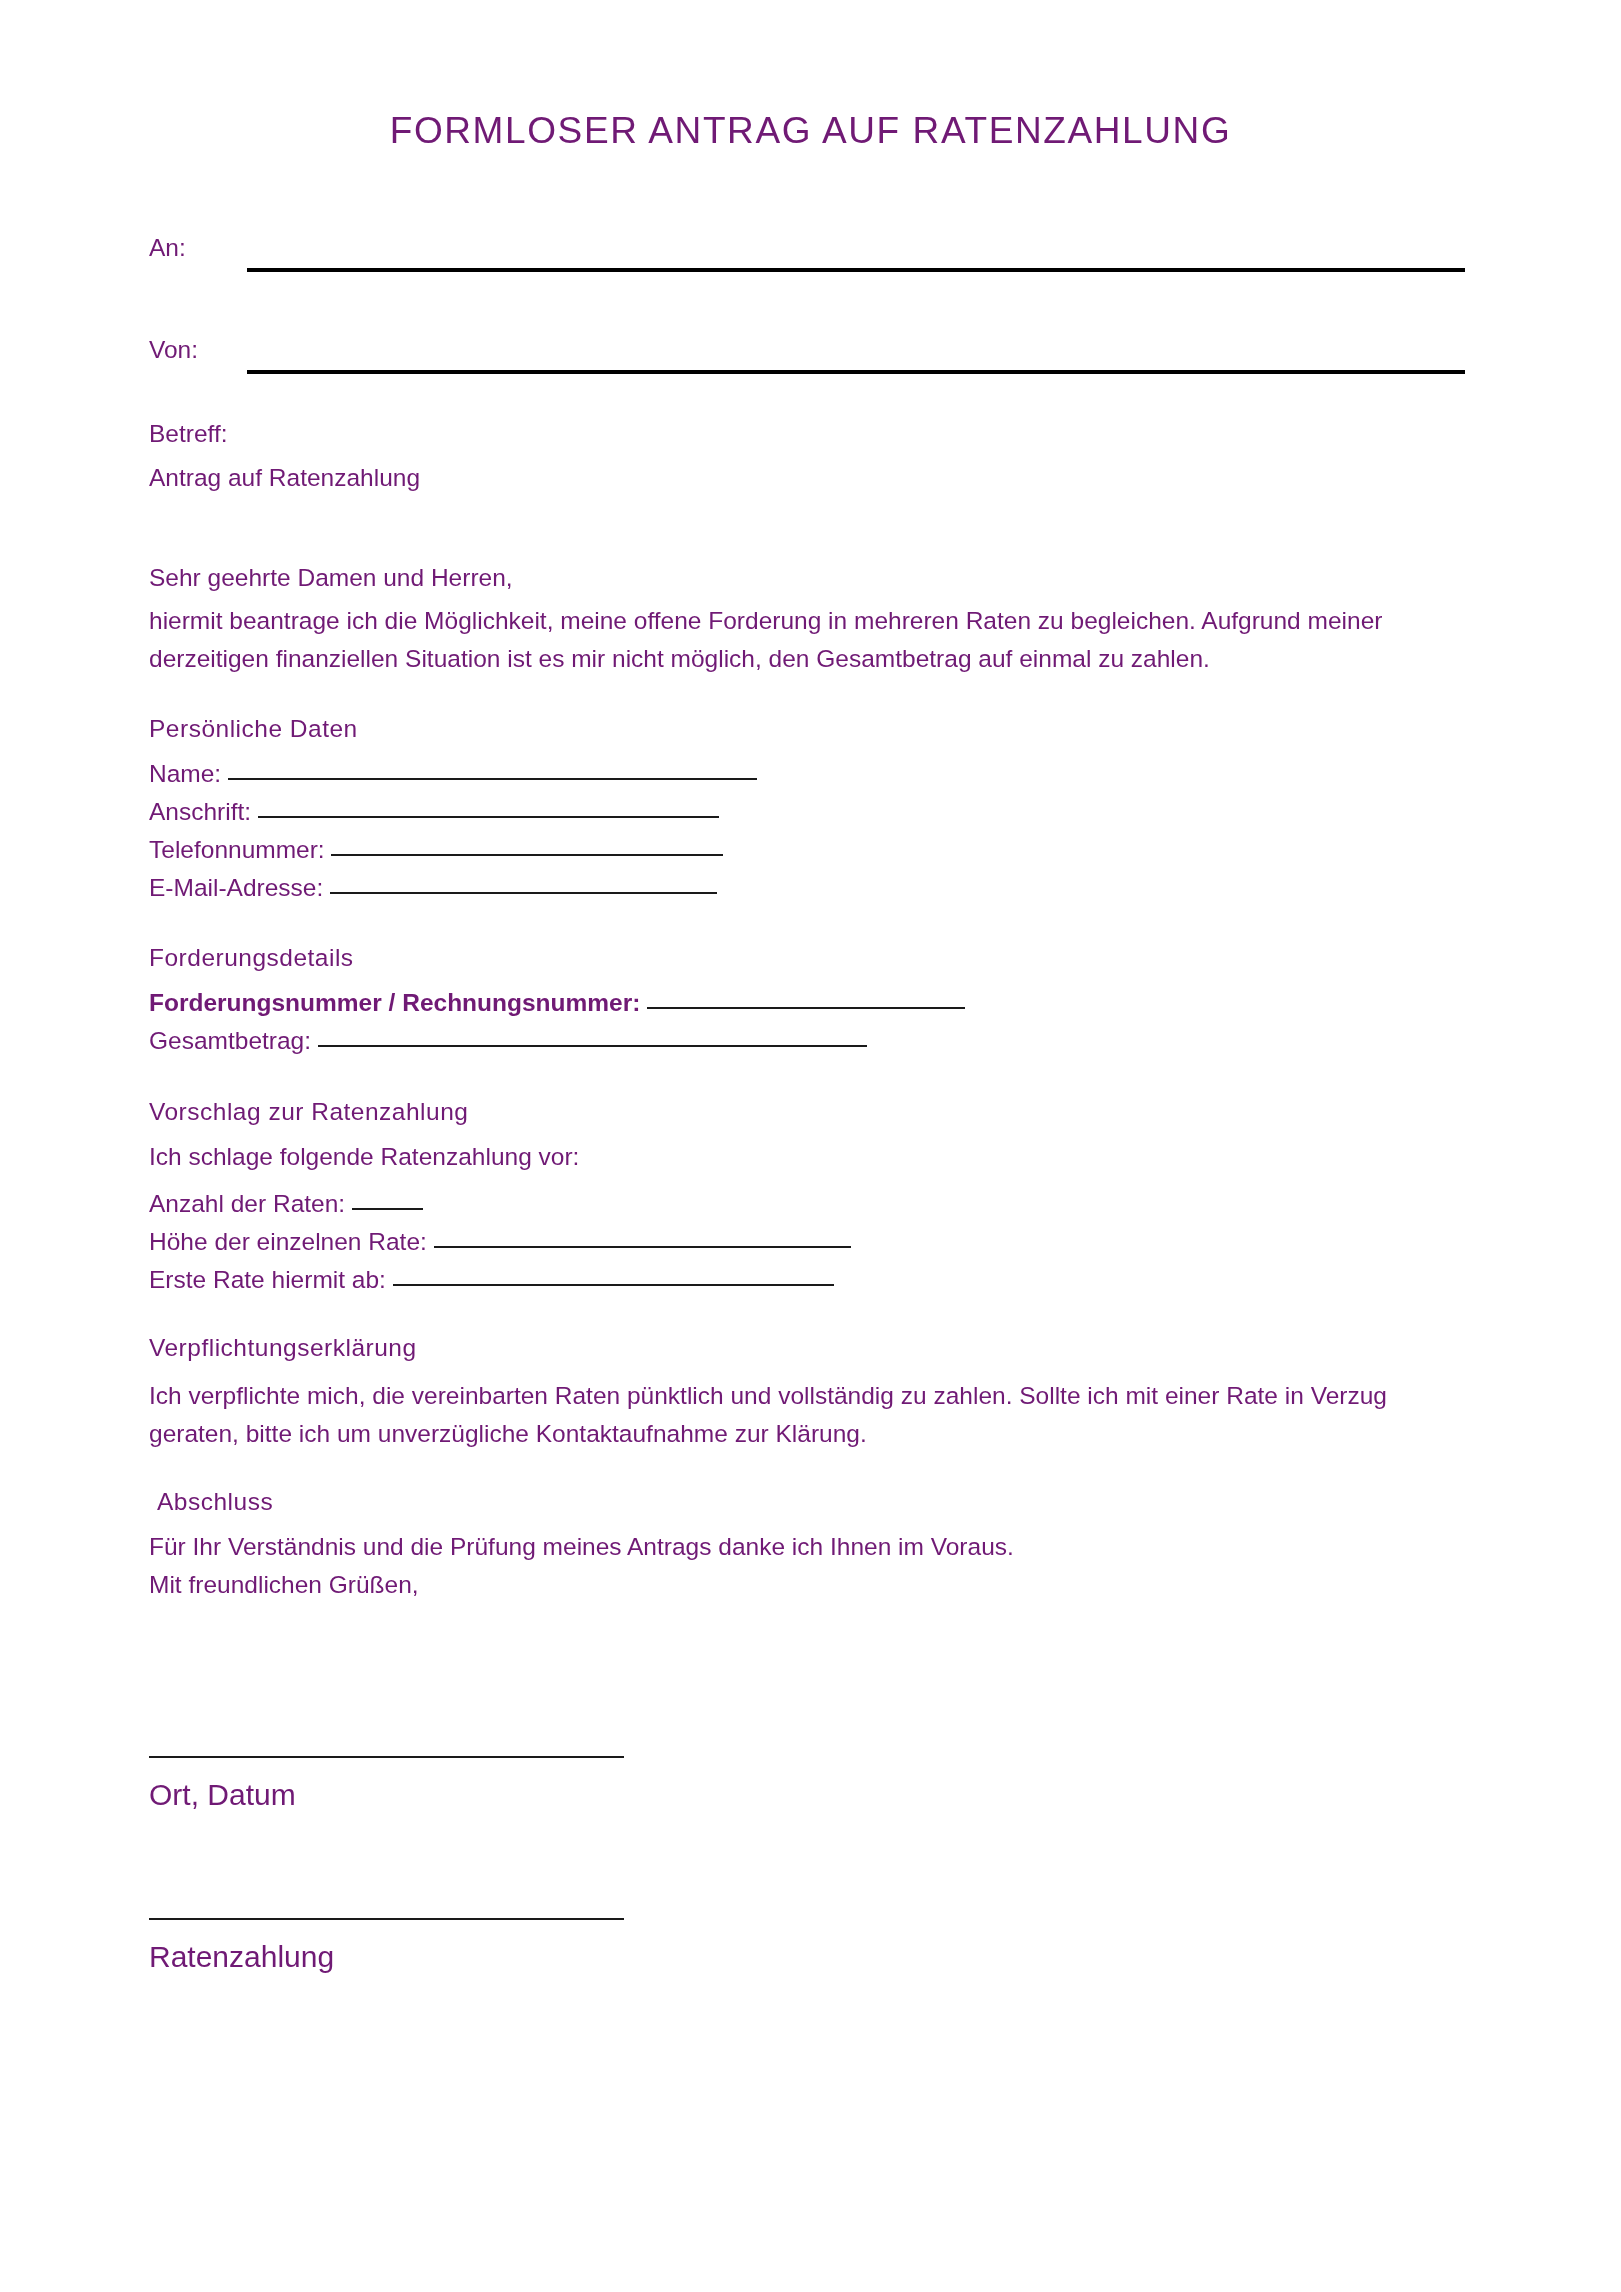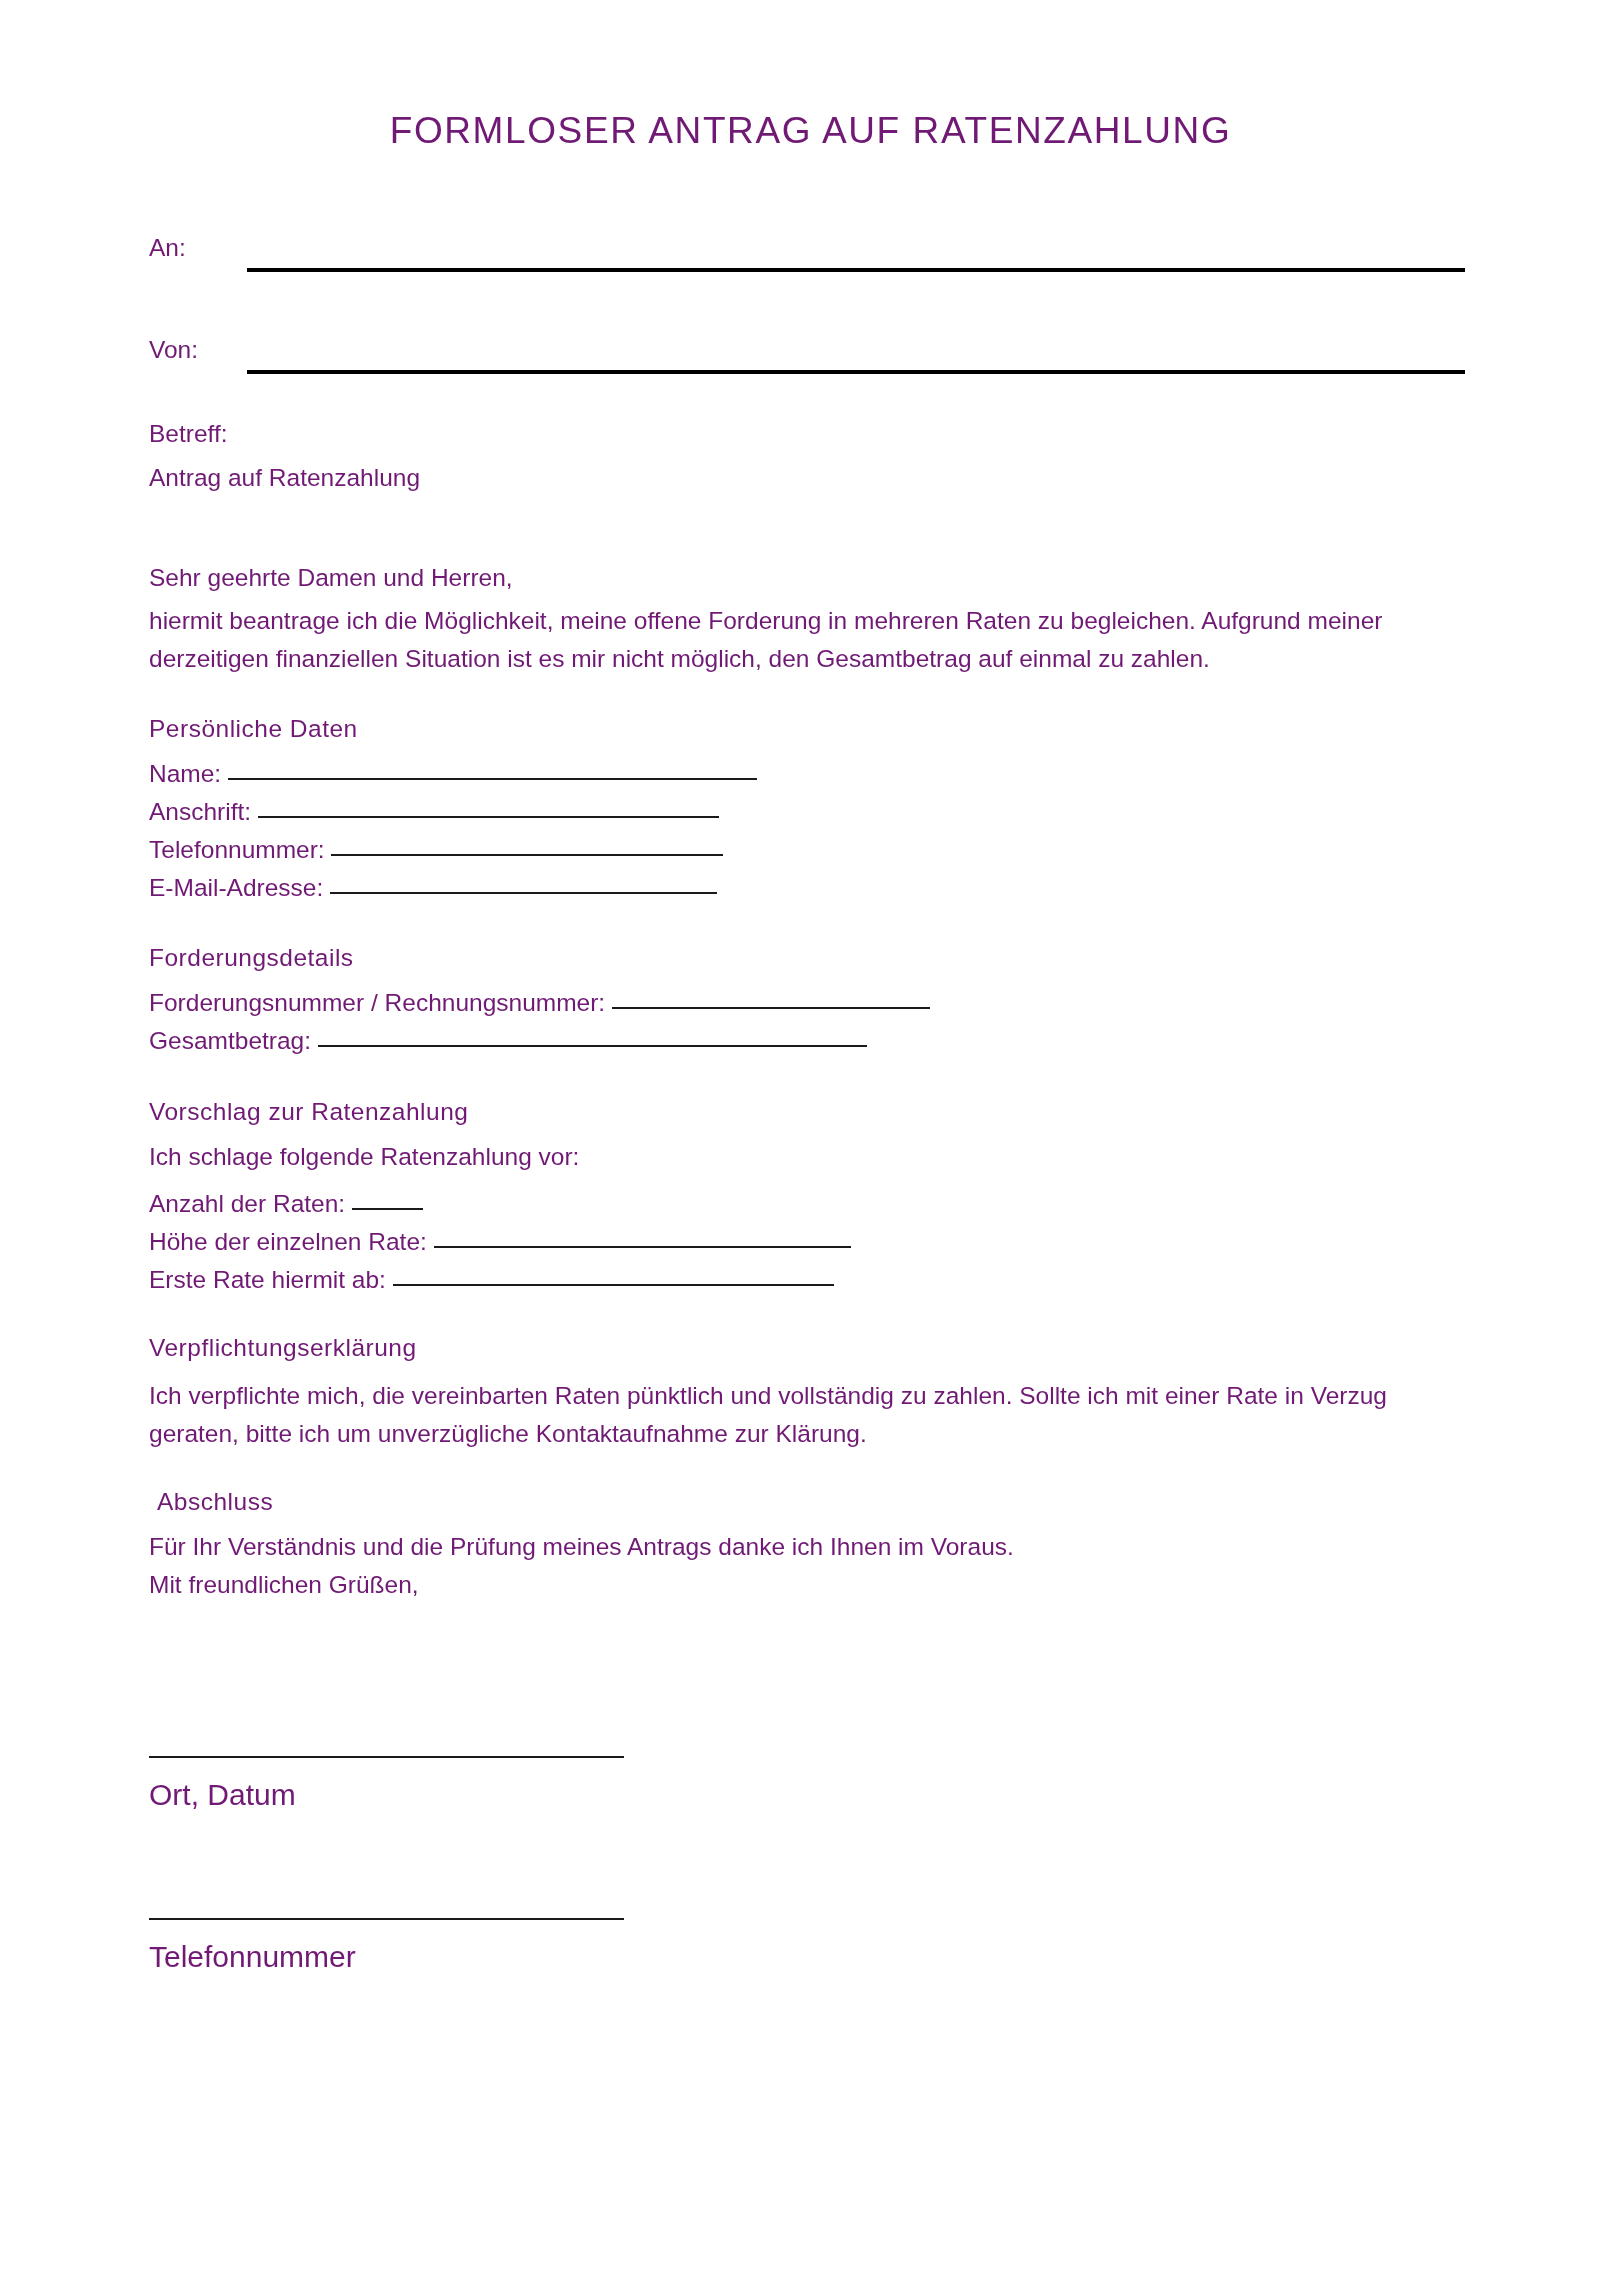--- a/index.html
+++ b/index.html
@@ -152,21 +152,21 @@
     <span class="f-rule" style="width: 392px;"></span>
   </div>
 
   <div class="field-row" style="top:871px;">
     <span class="f-label">E-Mail-Adresse:</span>
     <span class="f-rule" style="width: 387px;"></span>
   </div>
 
   <div class="sect-head" style="top:941px;">Forderungsdetails</div>
 
-  <div class="field-row" style="top:986px;">
+  <div class="field-row" style="top:986px;font-weight:bold;">
     <span class="f-label">Forderungsnummer / Rechnungsnummer:</span>
     <span class="f-rule" style="width: 318px;"></span>
   </div>
 
   <div class="field-row" style="top:1024px;">
     <span class="f-label">Gesamtbetrag:</span>
     <span class="f-rule" style="width: 549px;"></span>
   </div>
 
   <div class="sect-head" style="top:1095px;">Vorschlag zur Ratenzahlung</div>
@@ -195,16 +195,16 @@
   <div class="sect-head" style="top:1485px;margin-left:8px;">Abschluss</div>
 
   <div class="tline" style="top:1530px;">Für Ihr Verständnis und die Prüfung meines Antrags danke ich Ihnen im Voraus.</div>
 
   <div class="tline" style="top:1568px;">Mit freundlichen Grüßen,</div>
 
   <div class="sig-rule" style="top:1756px;"></div>
   <div class="sig-label" style="top:1778px;">Ort, Datum</div>
 
   <div class="sig-rule" style="top:1918px;"></div>
-  <div class="sig-label" style="top:1940px;">Telefonnummer</div>
+  <div class="sig-label" style="top:1940px;">Ratenzahlung</div>
 
 </div>
 
 
 </body></html>

